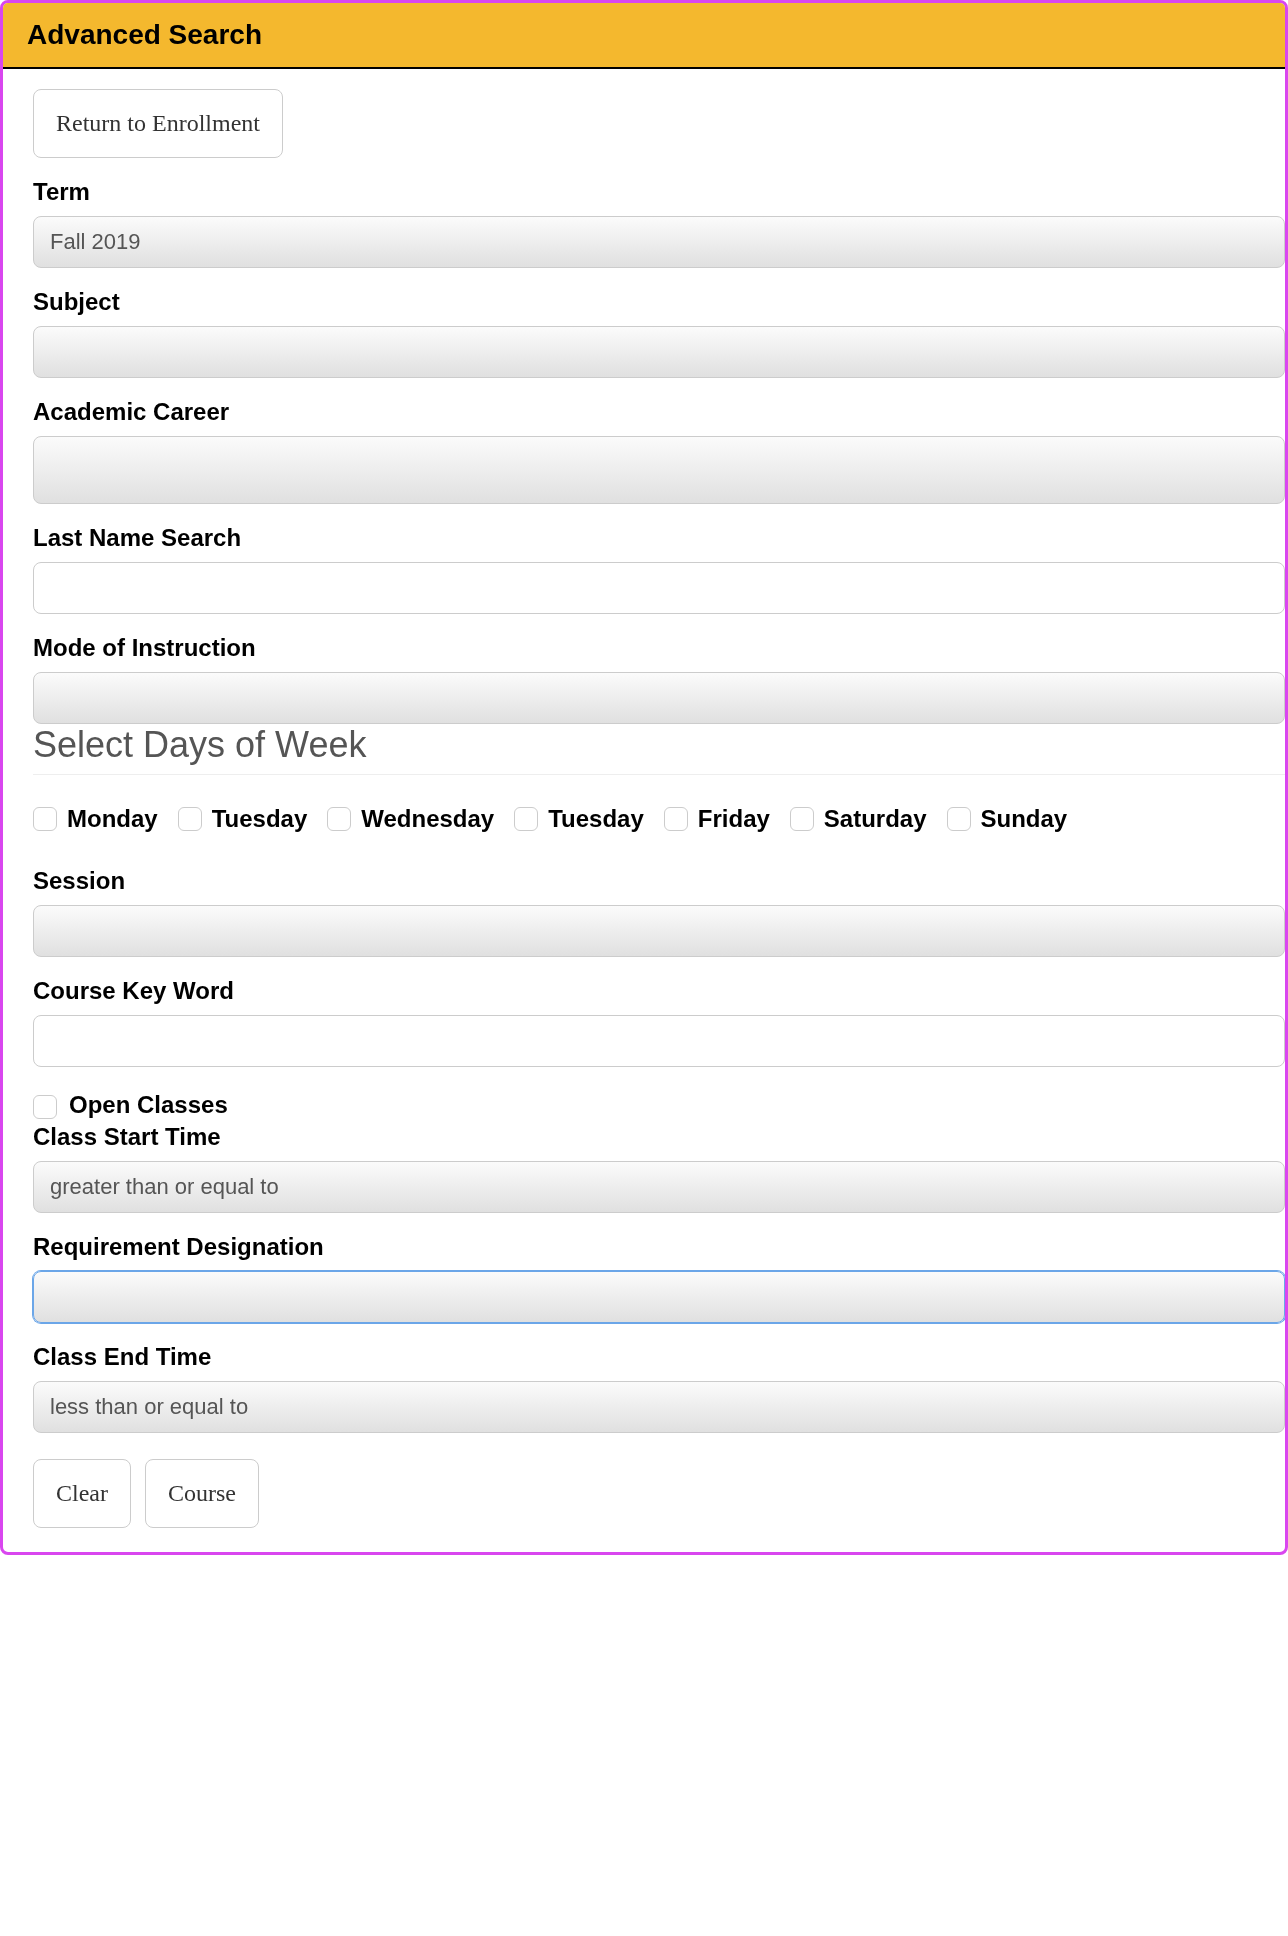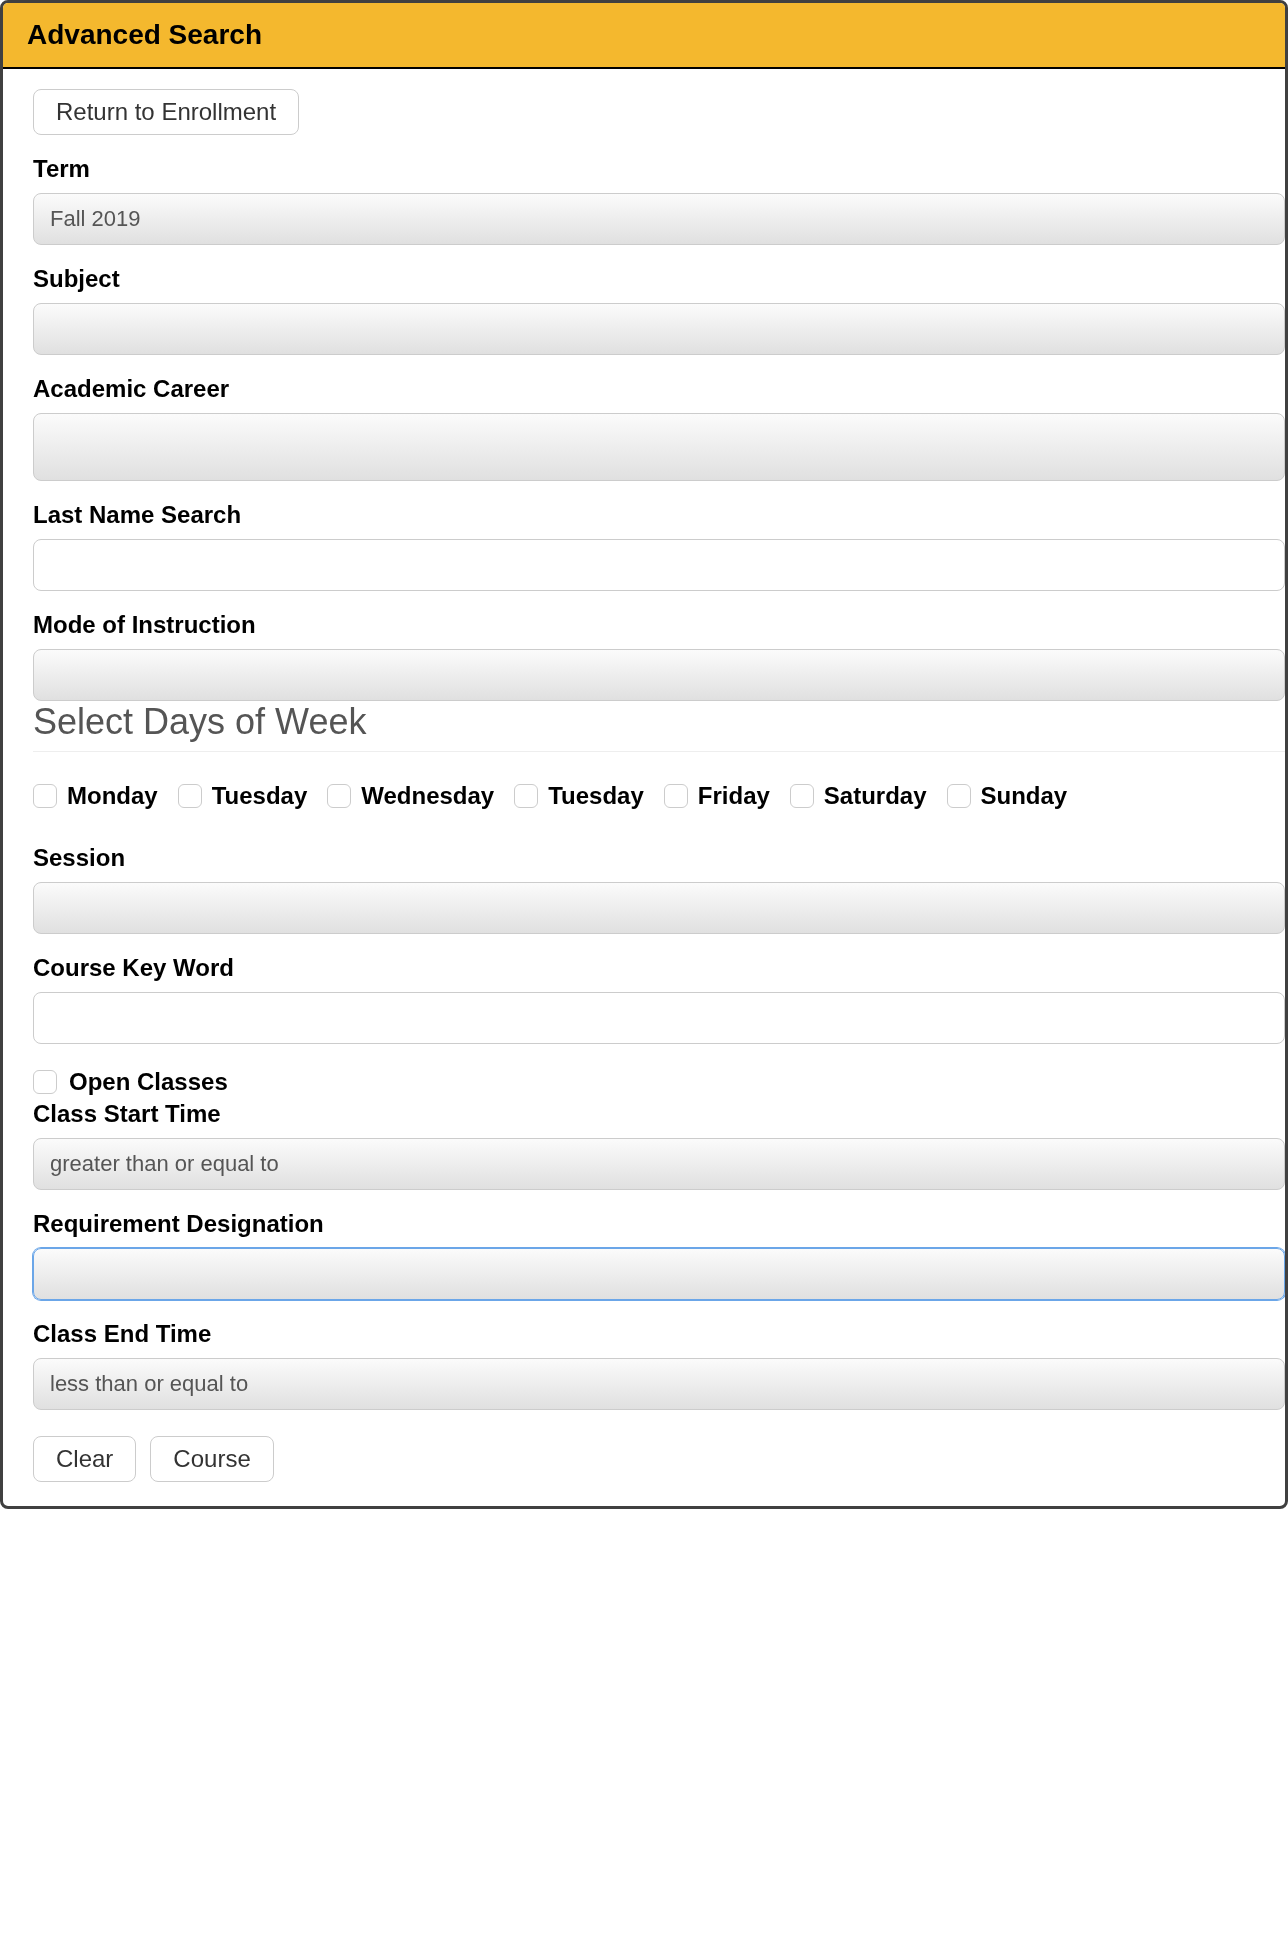--- a/index.html
+++ b/index.html
@@ -6,21 +6,21 @@
     box-sizing: border-box;
     margin: 0;
     padding: 0;
   }
   body {
     font-family: -apple-system, BlinkMacSystemFont, "Helvetica Neue", Helvetica, Arial, sans-serif;
     background: #fff;
     width: 1288px;
   }
   .window {
-    border: 3px solid #404040;
+    border: 3px solid #d946ef;
     border-radius: 8px;
     overflow: hidden;
     background: #fff;
   }
   .header {
     background: #f4b82e;
     padding: 16px 24px;
     border-bottom: 2px solid #000;
   }
   .header-title {
@@ -28,25 +28,26 @@
     font-weight: 700;
     color: #000;
   }
   .content {
     padding: 20px 0 24px 30px;
   }
   .btn {
     display: inline-block;
     font-size: 24px;
     color: #333;
-    padding: 8px 22px;
+    padding: 20px 22px;
     border: 1px solid #ccc;
     border-radius: 8px;
     background: #fff;
     cursor: pointer;
+    font-family: Liberation Serif, serif;
   }
   .field-block {
     margin-top: 20px;
   }
   .field-label {
     font-size: 24px;
     font-weight: 700;
     color: #000;
     margin-bottom: 10px;
     display: block;
@@ -110,21 +111,21 @@
     cursor: pointer;
   }
   .day-label {
     font-size: 24px;
     font-weight: 700;
     color: #000;
     white-space: nowrap;
   }
   .inline-check-row {
     display: flex;
-    align-items: center;
+    align-items: flex-end;
     gap: 12px;
     margin-top: 24px;
   }
   .footer-btns {
     display: flex;
     gap: 14px;
     margin-top: 26px;
   }
   .spacer-sm {
     margin-top: 4px;

